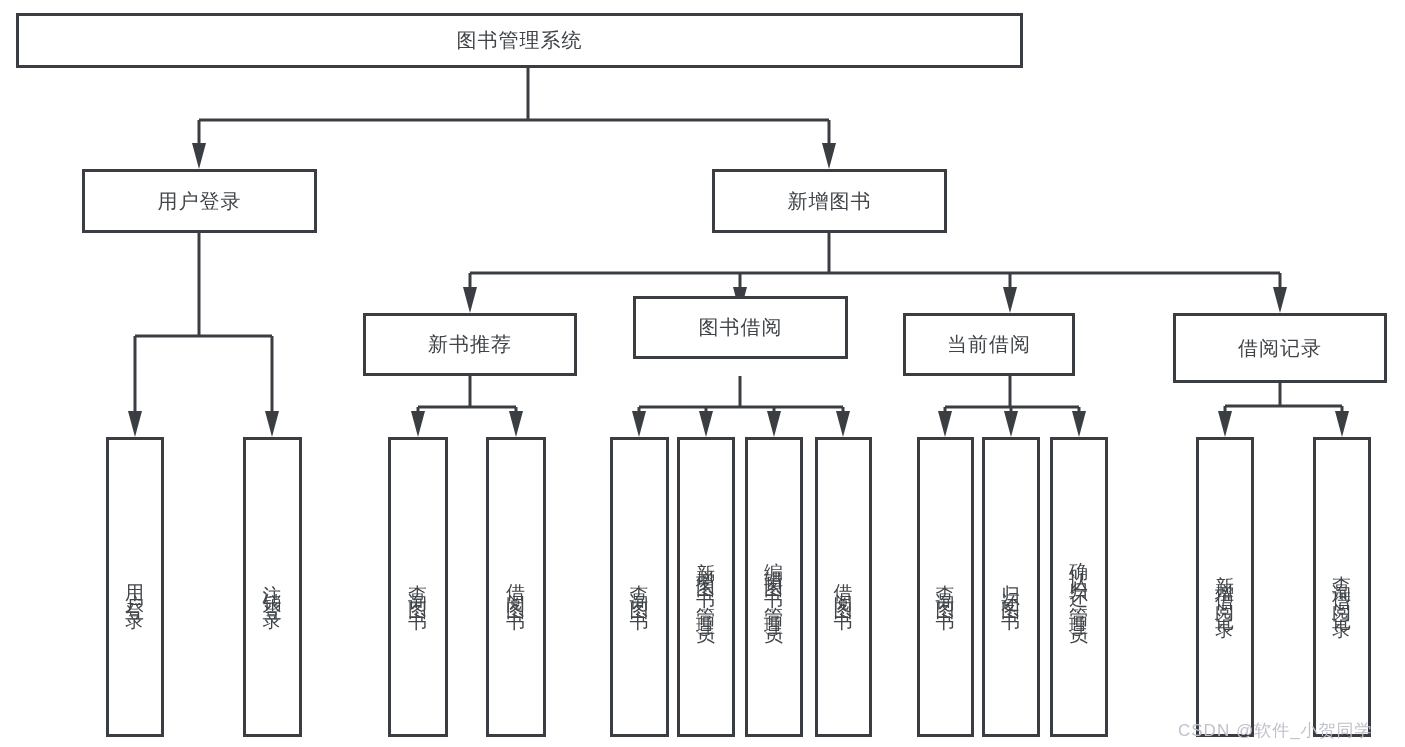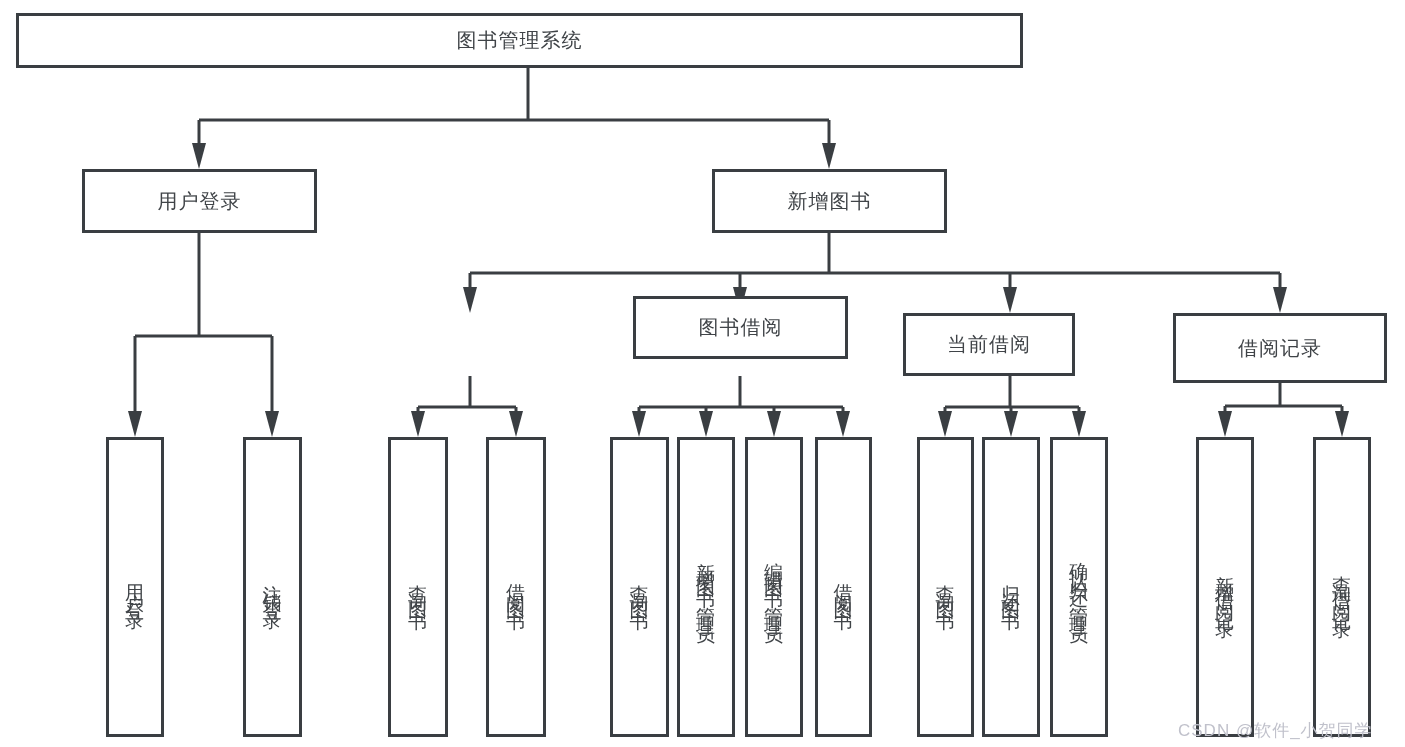--- a/index.html
+++ b/index.html
@@ -116,20 +116,23 @@
     <span>图书管理系统</span>
   </div>
 
   <div class="node h" style="left:82px; top:169px; width:235px; height:64px;">
     <span>用户登录</span>
   </div>
   <div class="node h" style="left:712px; top:169px; width:235px; height:64px;">
     <span>新增图书</span>
   </div>
 
+  <div class="node h" style="left:363px; top:313px; width:214px; height:63px;">
+    <span>新书推荐</span>
+  </div>
   <div class="node h" style="left:633px; top:296px; width:215px; height:63px;">
     <span>图书借阅</span>
   </div>
   <div class="node h" style="left:903px; top:313px; width:172px; height:63px;">
     <span>当前借阅</span>
   </div>
   <div class="node h" style="left:1173px; top:313px; width:214px; height:70px;">
     <span>借阅记录</span>
   </div>
 

